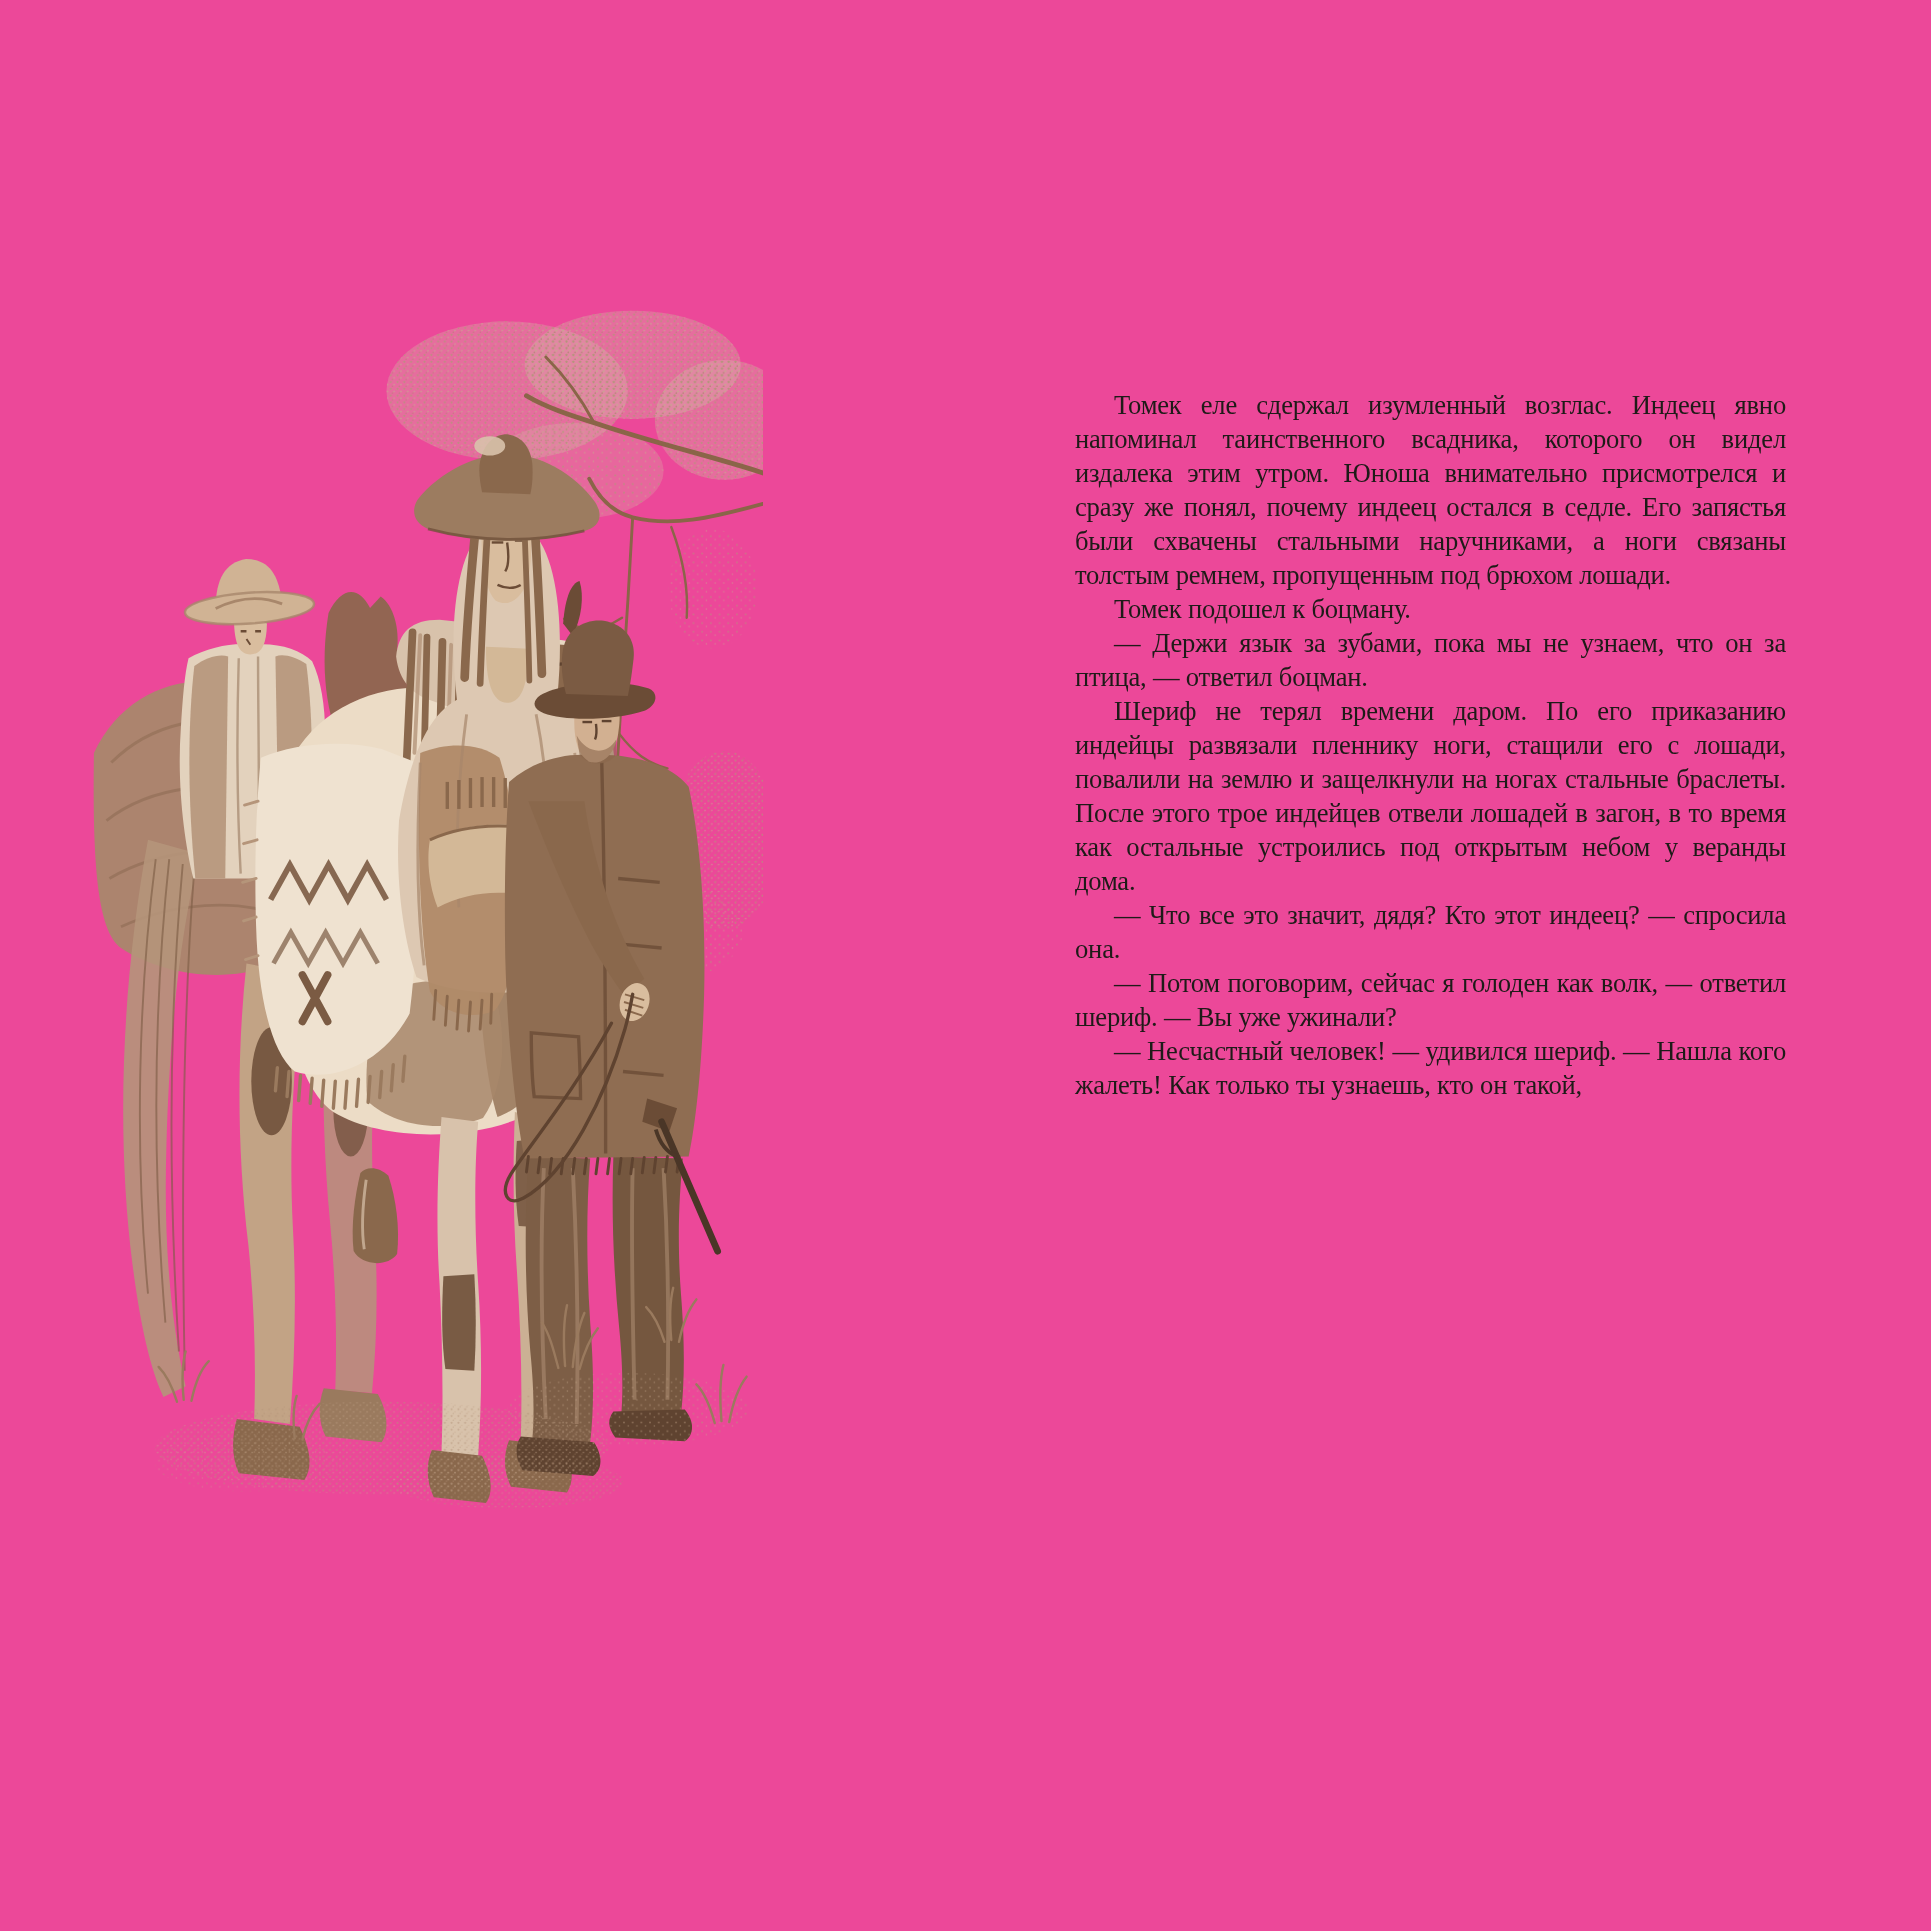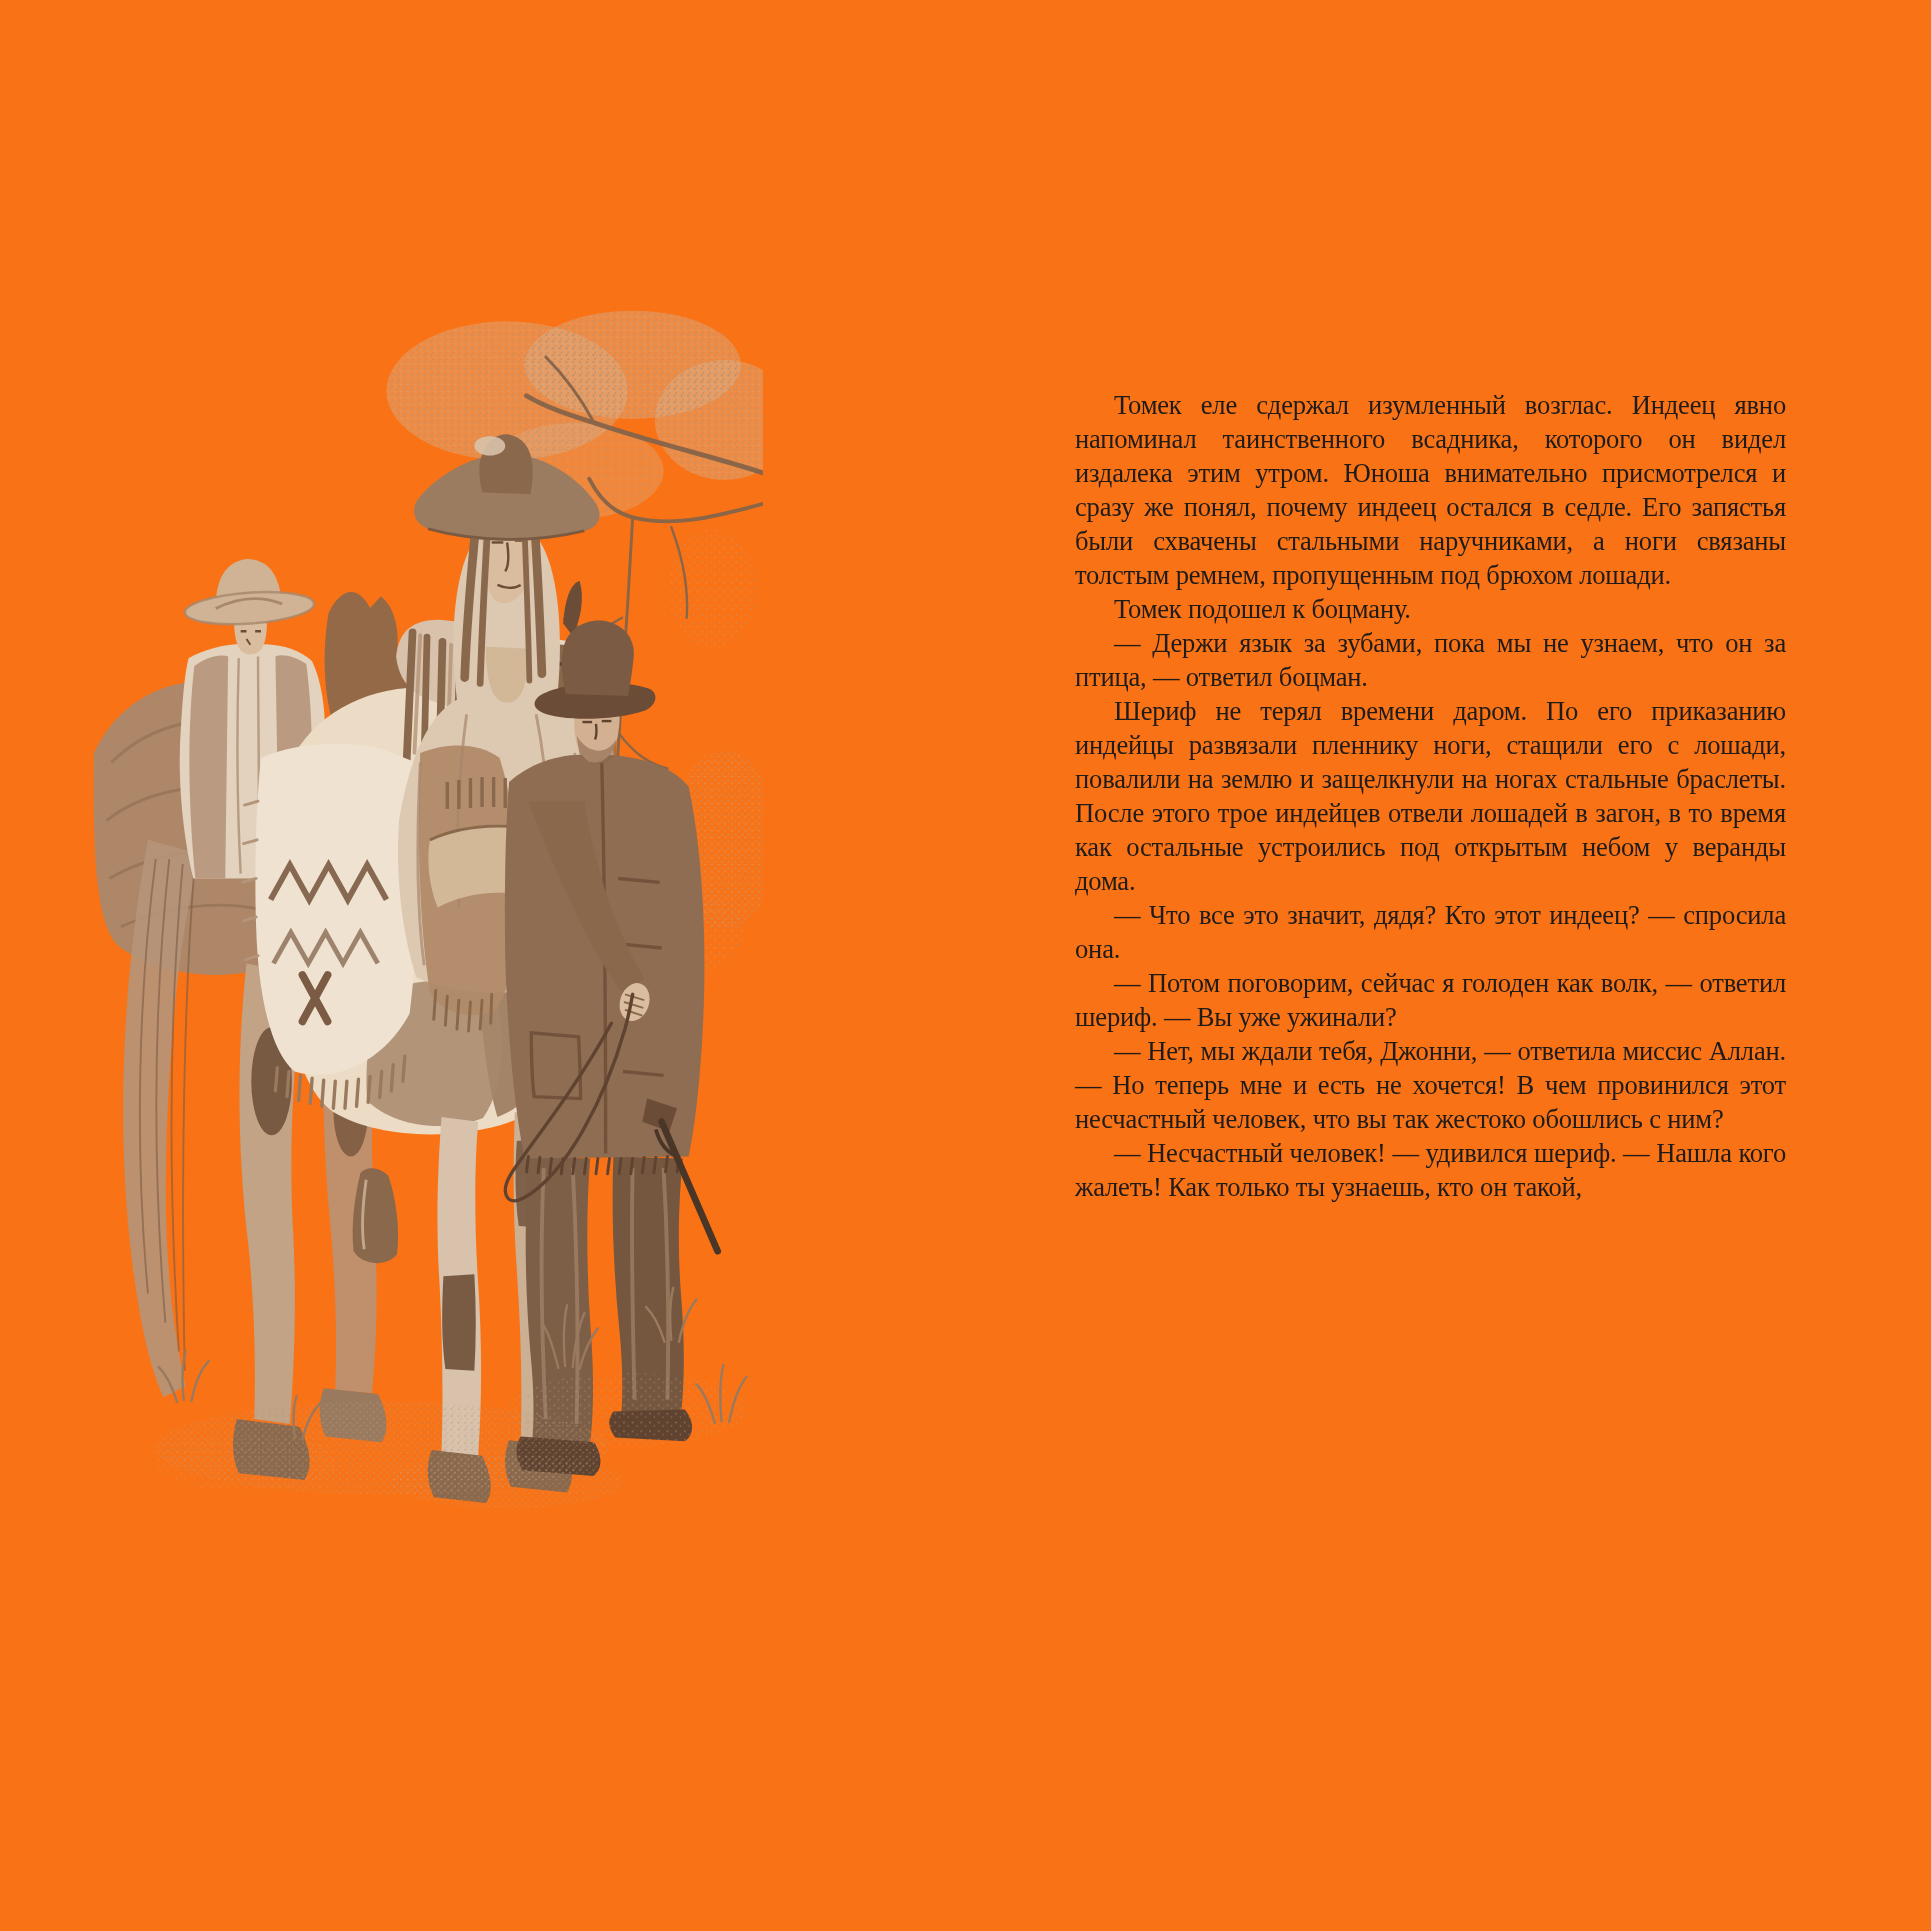--- a/index.html
+++ b/index.html
@@ -1,16 +1,16 @@
 <!DOCTYPE html>
 <html lang="ru"><head>
 <meta charset="utf-8">
 <style>
   html,body{margin:0;padding:0;background:#ffffff;}
-  .page{position:relative;width:1931px;height:1931px;background:#f97316;overflow:hidden;
+  .page{position:relative;width:1931px;height:1931px;background:#ec4899;overflow:hidden;
         font-family:"Liberation Serif","DejaVu Serif",serif;}
   .illustration{position:absolute;left:92px;top:299px;width:671px;height:1212px;margin:0;}
   .illustration svg{display:block;width:100%;height:100%;}
   .text-col{position:absolute;left:1075px;top:388px;width:711px;
             font-size:26.6px;line-height:34px;letter-spacing:-0.2px;
             text-align:justify;color:#1e1b18;hyphens:auto;}
   .text-col p{margin:0;text-indent:39px;}
   .page-num{position:absolute;left:1075px;top:1531px;width:711px;text-align:center;
             font-size:27px;font-weight:bold;color:#1e1b18;}
 </style>
@@ -340,20 +340,19 @@
   </figure>
 
   <main class="text-col">
     <div id="paragraphs">
         <p>Томек еле сдержал изумленный возглас. Индеец явно напоминал таинственного всадника, которого он видел издалека этим утром. Юноша внимательно присмотрелся и сразу же понял, почему индеец остался в седле. Его запястья были схвачены стальными наручниками, а ноги связаны толстым ремнем, пропущенным под брюхом лошади.</p>
         <p>Томек подошел к боцману.</p>
         <p>— Держи язык за зубами, пока мы не узнаем, что он за птица, — ответил боцман.</p>
         <p>Шериф не терял времени даром. По его приказанию индейцы развязали пленнику ноги, стащили его с лошади, повалили на землю и защелкнули на ногах стальные браслеты. После этого трое индейцев отвели лошадей в загон, в то время как остальные устроились под открытым небом у веранды дома.</p>
         <p>— Что все это значит, дядя? Кто этот индеец? — спросила она.</p>
         <p>— Потом поговорим, сейчас я голоден как волк, — ответил шериф. — Вы уже ужинали?</p>
-        <p>— Нет, мы ждали тебя, Джонни, — ответила миссис Аллан. — Но теперь мне и есть не хочется! В чем провинился этот несчастный человек, что вы так жестоко обошлись с ним?</p>
         <p>— Несчастный человек! — удивился шериф. — Нашла кого жалеть! Как только ты узнаешь, кто он такой,</p>
       </div>
   </main>
 
 
 </div>
 
 
 </body></html>

